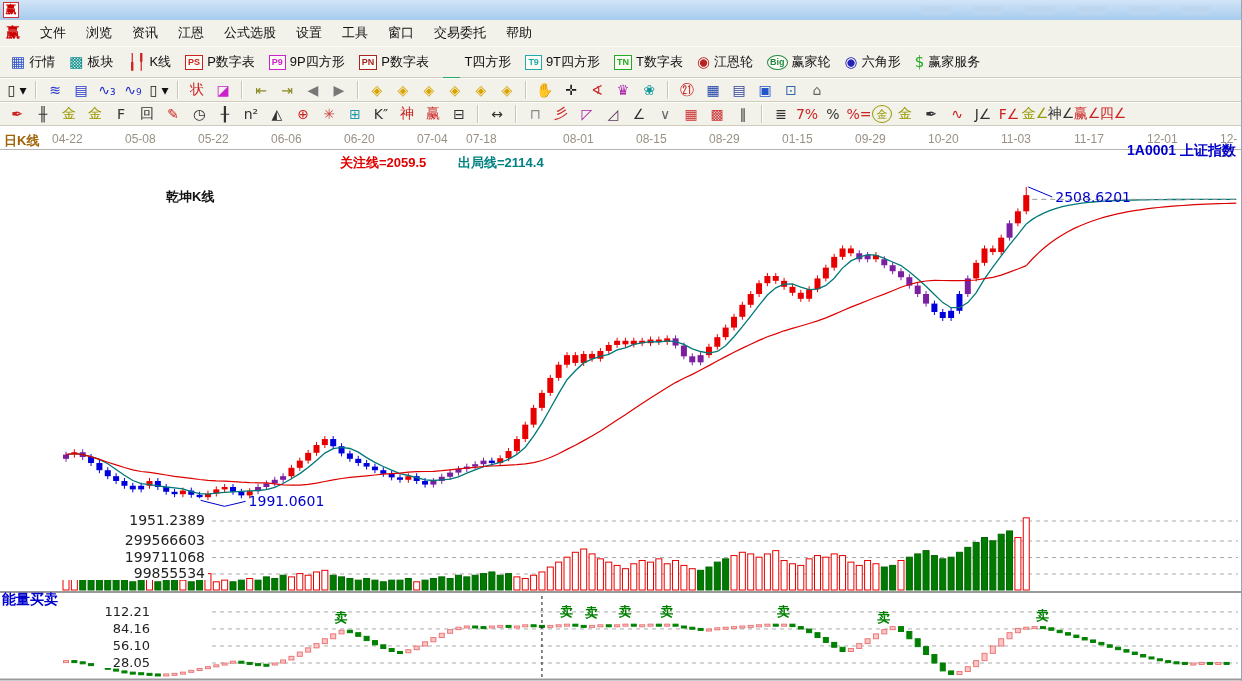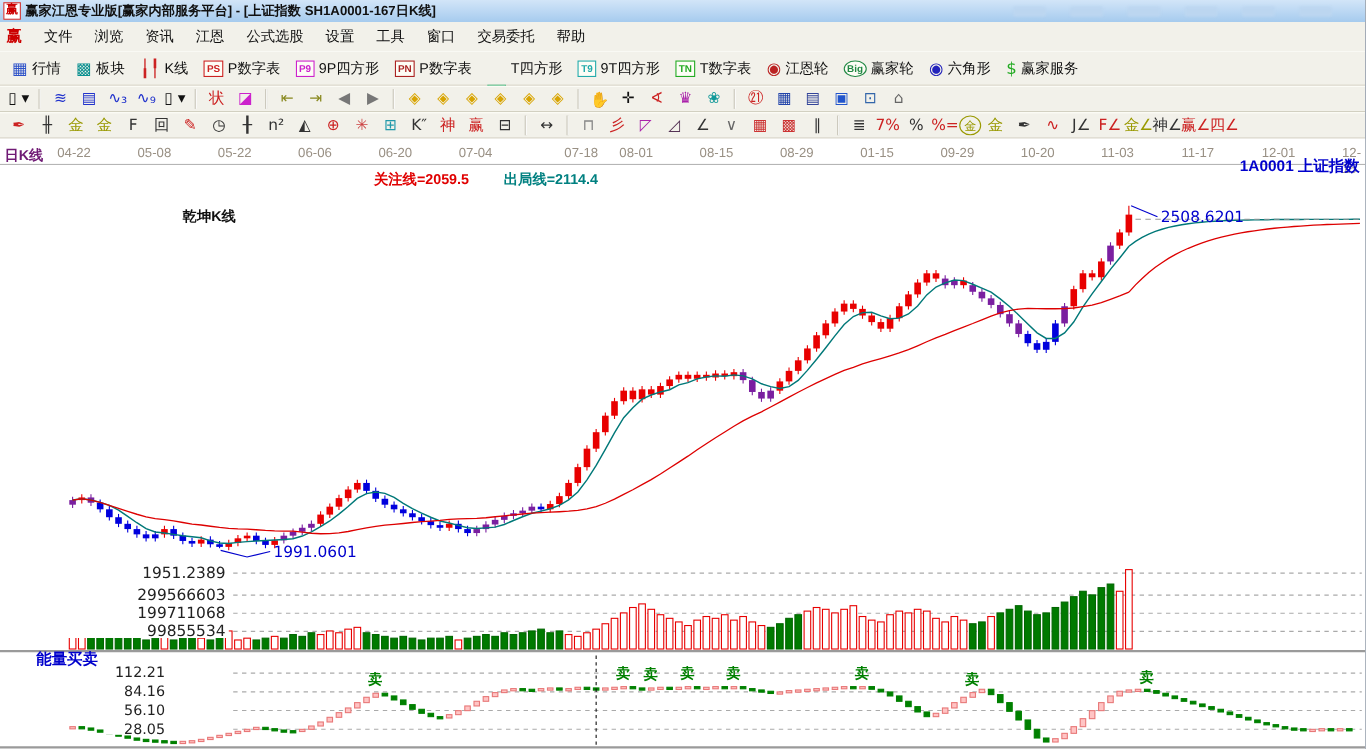--- a/index.html
+++ b/index.html
@@ -23,36 +23,35 @@
   .glyph{font-size:15px;line-height:16px;font-family:"DejaVu Sans",sans-serif;}
   .badge{font-size:9px;font-weight:bold;padding:1px 2px;background:#fdfdf6;line-height:11px;}
   .badge.round{border-radius:50%;}
   .icon-btn{width:24px;height:20px;display:inline-flex;align-items:center;justify-content:center;font-size:14px;cursor:default;border:1px solid transparent;font-family:"DejaVu Sans",sans-serif;white-space:nowrap;}
   .vsep{width:1px;height:18px;background:#c8c5b8;border-right:1px solid #fff;margin:0 5px;}
   
   #chart{position:absolute;top:126px;left:0;width:1242px;height:555px;background:#fff;}
   #dates{position:absolute;top:3px;left:0;width:100%;height:20px;border-bottom:1px solid #b5b5b5;}
   .date-tick{position:absolute;top:3px;font-size:12px;color:#999084;}
   .ov{position:absolute;font-size:13px;white-space:nowrap;}
-  #lbl-period{top:6px;left:4px;color:#701a75;font-weight:bold;}
+  #lbl-period{top:6px;left:4px;color:#a16207;font-weight:bold;}
   #lbl-kline{top:28px;left:166px;color:#111;font-weight:bold;margin-top:34px;}
   #lbl-att{top:28px;left:340px;color:#e00000;font-weight:bold;}
   #lbl-exit{top:28px;left:458px;color:#008080;font-weight:bold;}
   #lbl-symbol{top:16px;right:6px;color:#0000cc;font-weight:bold;font-size:14px;}
-  #lbl-energy{top:465px;left:2px;color:#0000cc;font-weight:bold;font-size:14px;margin-left:31px;}
+  #lbl-energy{top:465px;left:2px;color:#0000cc;font-weight:bold;font-size:14px;}
   svg text{font-family:"DejaVu Sans",sans-serif;}
 </style>
 </head>
 <body>
 
 <div id="window">
 
   <div id="titlebar">
     <span class="app-ico">赢</span>
-    <span class="t">赢家江恩专业版[赢家内部服务平台] - [上证指数  SH1A0001-167日K线]</span>
     <span class="ghosts">
         <i></i>
         <i></i>
         <i></i>
         <i></i>
         <i></i>
         <i></i>
       </span>
   </div>
 
@@ -210,21 +209,21 @@
     </div>
 
   <div id="chart">
     <div id="dates">
         <span class="date-tick" style="left: 52px;">04-22</span>
         <span class="date-tick" style="left: 125px;">05-08</span>
         <span class="date-tick" style="left: 198px;">05-22</span>
         <span class="date-tick" style="left: 271px; text-align: center;">06-06</span>
         <span class="date-tick" style="left: 344px;">06-20</span>
         <span class="date-tick" style="left: 417px;">07-04</span>
-        <span class="date-tick" style="left: 513px;">07-18</span>
+        <span class="date-tick" style="left: 466px;">07-18</span>
         <span class="date-tick" style="left: 563px;">08-01</span>
         <span class="date-tick" style="left: 636px;">08-15</span>
         <span class="date-tick" style="left: 709px;">08-29</span>
         <span class="date-tick" style="left: 782px;">01-15</span>
         <span class="date-tick" style="left: 855px;">09-29</span>
         <span class="date-tick" style="left: 928px;">10-20</span>
         <span class="date-tick" style="left: 1001px;">11-03</span>
         <span class="date-tick" style="left: 1074px;">11-17</span>
         <span class="date-tick" style="left: 1147px;">12-01</span>
         <span class="date-tick" style="left: 1220px;">12-15</span>

